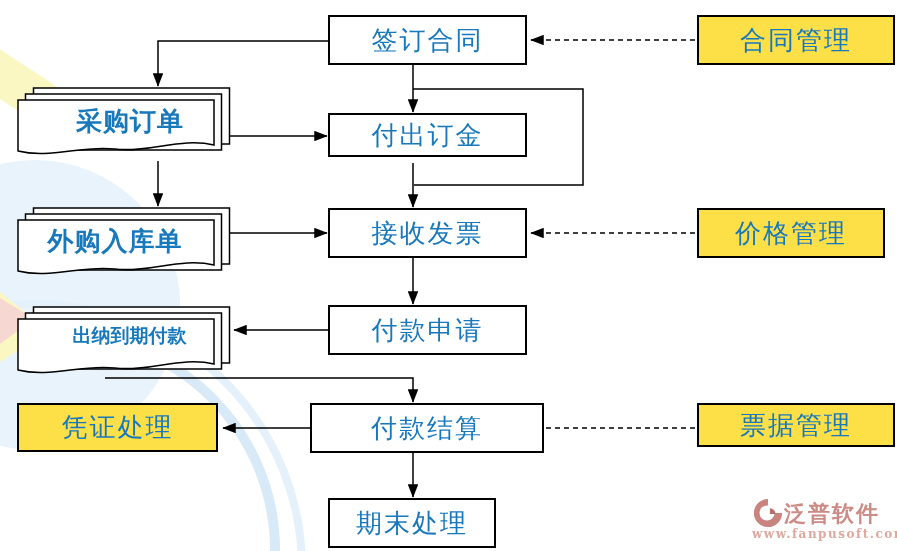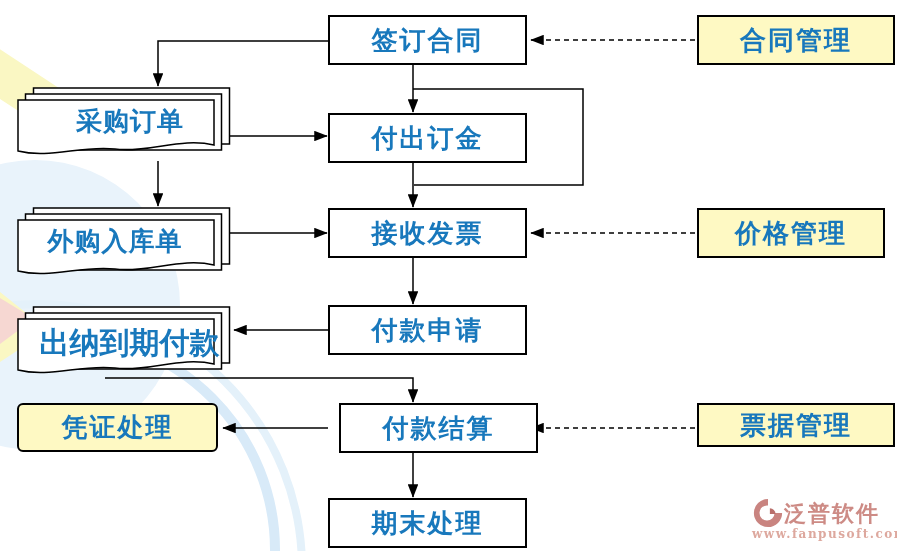--- a/index.html
+++ b/index.html
@@ -20,24 +20,24 @@
   .deco-blue-arc1{left:-160px;top:330px;width:420px;height:420px;border-radius:50%;
     border:10px solid #d8eaf8;background:transparent;}
   .deco-blue-arc2{left:-230px;top:300px;width:520px;height:520px;border-radius:50%;
     border:8px solid #e4f1fa;background:transparent;}
   
   .wires{position:absolute;left:0;top:0;z-index:1;}
   
   .node{
     position:absolute;z-index:2;box-sizing:border-box;
     background:#ffffff;border:2px solid #000;
-    color:#1878bc;font-size:26px;font-weight:bold;letter-spacing:2px;
+    color:#1878bc;font-size:26px;font-weight:normal;letter-spacing:2px;
     text-align:center;display:flex;align-items:center;justify-content:center;
   }
-  .node.gray{background:#fef9c3;}
+  .node.gray{background:#fde047;}
   .docstack{position:absolute;z-index:2;}
   .doc-label{
     position:absolute;z-index:3;color:#1878bc;font-size:26px;font-weight:bold;
     text-align:center;letter-spacing:1px;
   }
   
   .logo{position:absolute;left:752px;top:497px;width:143px;height:50px;z-index:2;}
   .logo-row{display:flex;align-items:center;}
   .logo-name{color:#cd8b85;font-size:22px;font-weight:bold;letter-spacing:2px;line-height:30px;}
   .logo-url{color:#dda89e;font-size:12px;font-weight:bold;letter-spacing:1.5px;
@@ -76,46 +76,46 @@
       <path d="M105,378 L413,378 L413,402" marker-end="url(#arr)"></path>
       <path d="M328,428 L223,428" marker-end="url(#arr)"></path>
       <path d="M695,428 L531,428" stroke-dasharray="5 4" marker-end="url(#arr)"></path>
       <path d="M413,453 L413,497" marker-end="url(#arr)"></path>
     </g>
   </svg>
 
   <div class="node" style="left:328px;top:15px;width:199px;height:50px;">
     <span>签订合同</span>
   </div>
-  <div class="node" style="left:328px;top:113px;width:199px;height:50px;justify-content:center;">
+  <div class="node" style="left:328px;top:113px;width:199px;height:44px;justify-content:center;">
     <span>付出订金</span>
   </div>
   <div class="node" style="left:328px;top:208px;width:199px;height:50px;">
     <span>接收发票</span>
   </div>
   <div class="node" style="left:328px;top:305px;width:199px;height:50px;">
     <span>付款申请</span>
   </div>
-  <div class="node" style="left:339px;top:403px;width:199px;height:50px;align-items:center;">
+  <div class="node" style="left:310px;top:403px;width:234px;height:50px;align-items:center;">
     <span>付款结算</span>
   </div>
-  <div class="node" style="left:328px;top:498px;width:199px;height:50px;">
+  <div class="node" style="left:328px;top:498px;width:168px;height:50px;">
     <span>期末处理</span>
   </div>
 
   <div class="node gray" style="left:697px;top:15px;width:198px;height:50px;">
     <span>合同管理</span>
   </div>
   <div class="node gray" style="left:697px;top:208px;width:188px;height:50px;">
     <span>价格管理</span>
   </div>
   <div class="node gray" style="left:697px;top:403px;width:198px;height:44px;">
     <span>票据管理</span>
   </div>
-  <div class="node gray" style="left:17px;top:403px;width:201px;height:49px;border-radius:6px;">
+  <div class="node gray" style="left:17px;top:403px;width:201px;height:49px;">
     <span>凭证处理</span>
   </div>
 
   <svg class="docstack" style="left:17px;top:87px;" width="231" height="78">
     <g fill="#fff" stroke="#000" stroke-width="1.5">
       <rect x="16.5" y="1" width="196" height="56"></rect>
       <rect x="8.5" y="7" width="196" height="56"></rect>
       <path d="M1,13 L197,13 L197,58 C164,50 132,66 98,62 C64,58 33,72 1,64 Z"></path>
     </g>
   </svg>
@@ -130,21 +130,21 @@
   </svg>
   <div class="doc-label" style="left:17px;top:224px;width:196px;font-family:Liberation Serif, serif;">外购入库单</div>
 
   <svg class="docstack" style="left:17px;top:306px;" width="231" height="78">
     <g fill="#fff" stroke="#000" stroke-width="1.5">
       <rect x="16.5" y="1" width="196" height="56"></rect>
       <rect x="8.5" y="7" width="196" height="56"></rect>
       <path d="M1,13 L197,13 L197,58 C164,50 132,66 98,62 C64,58 33,72 1,64 Z"></path>
     </g>
   </svg>
-  <div class="doc-label" style="left:17px;top:323px;width:225px;font-size:30px;letter-spacing:0;">出纳到期付款</div>
+  <div class="doc-label" style="left:17px;top:323px;width:225px;font-size:19px;letter-spacing:0;">出纳到期付款</div>
 
   <div class="logo">
     <div class="logo-row">
       <svg width="32" height="32" viewBox="0 0 34 34">
         <path d="M17,2 A15,15 0 1 0 32,17 L24,17 A8,8 0 1 1 17,9 Z" fill="#c98480"></path>
         <path d="M19,12 A6,6 0 0 1 25,18 L19,18 Z" fill="#b96f6b"></path>
       </svg>
       <span class="logo-name">泛普软件</span>
     </div>
     <div class="logo-url">www.fanpusoft.com</div>

